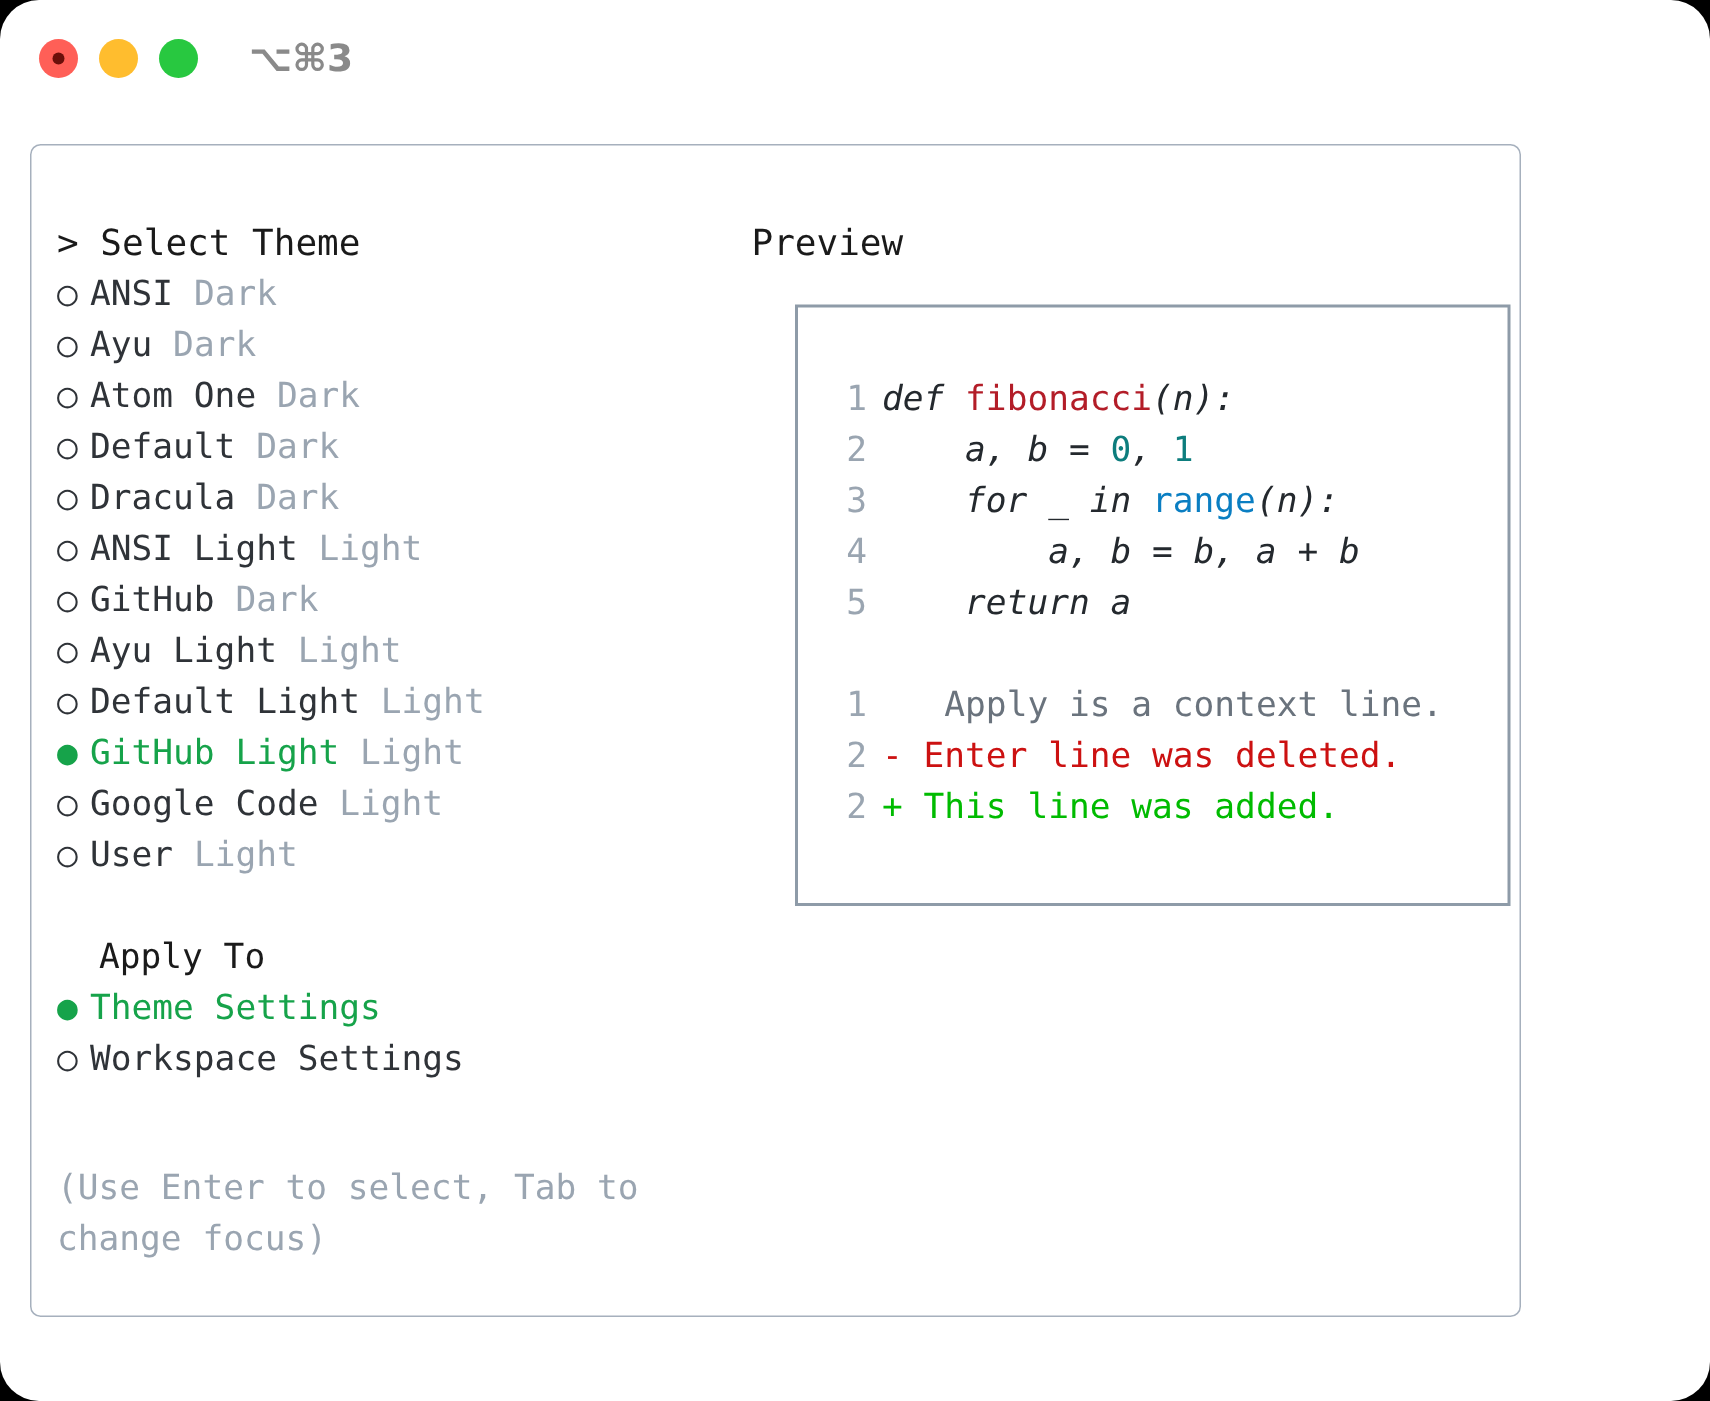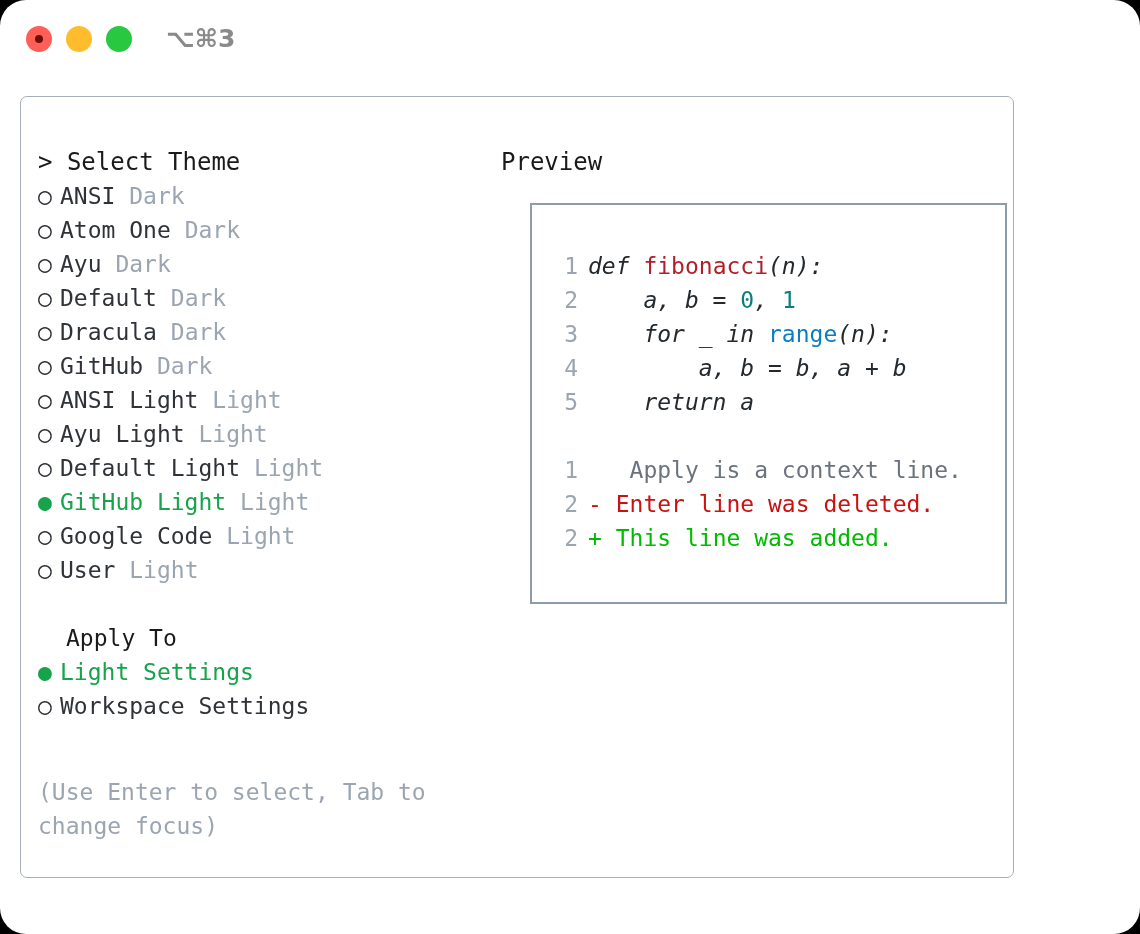--- a/index.html
+++ b/index.html
@@ -194,39 +194,39 @@
   </div>
 
   <div class="panel">
     <div class="columns">
 
       <div class="col-left">
         <div class="heading"><span class="caret">&gt;</span><span> </span><span>Select Theme</span></div>
 
         <div class="list" id="theme-list">
             <div class="row"><span class="bullet">○</span><span class="label">ANSI</span><span> </span><span class="tag">Dark</span></div>
+            <div class="row"><span class="bullet">○</span><span class="label">Ayu</span><span> </span><span class="tag">Dark</span></div>
             <div class="row"><span class="bullet">○</span><span class="label">Atom One</span><span> </span><span class="tag">Dark</span></div>
-            <div class="row"><span class="bullet">○</span><span class="label">Ayu</span><span> </span><span class="tag">Dark</span></div>
             <div class="row"><span class="bullet">○</span><span class="label">Default</span><span> </span><span class="tag">Dark</span></div>
             <div class="row"><span class="bullet">○</span><span class="label">Dracula</span><span> </span><span class="tag">Dark</span></div>
+            <div class="row"><span class="bullet">○</span><span class="label">ANSI Light</span><span> </span><span class="tag">Light</span></div>
             <div class="row"><span class="bullet">○</span><span class="label">GitHub</span><span> </span><span class="tag">Dark</span></div>
-            <div class="row"><span class="bullet">○</span><span class="label">ANSI Light</span><span> </span><span class="tag">Light</span></div>
             <div class="row"><span class="bullet">○</span><span class="label">Ayu Light</span><span> </span><span class="tag">Light</span></div>
             <div class="row"><span class="bullet">○</span><span class="label">Default Light</span><span> </span><span class="tag">Light</span></div>
             <div class="row selected"><span class="bullet">●</span><span class="label">GitHub Light</span><span> </span><span class="tag">Light</span></div>
             <div class="row"><span class="bullet">○</span><span class="label">Google Code</span><span> </span><span class="tag">Light</span></div>
             <div class="row"><span class="bullet">○</span><span class="label">User</span><span> </span><span class="tag">Light</span></div>
           </div>
 
         <div class="section-gap"></div>
 
         <div class="subheading">Apply To</div>
 
         <div class="list" id="apply-list">
-            <div class="row selected"><span class="bullet">●</span><span class="label">Light Settings</span></div>
+            <div class="row selected"><span class="bullet">●</span><span class="label">Theme Settings</span></div>
             <div class="row"><span class="bullet">○</span><span class="label">Workspace Settings</span></div>
           </div>
 
         <div class="hint">(Use Enter to select, Tab to change focus)</div>
       </div>
 
       <div class="col-right">
         <div class="heading">Preview</div>
 
         <div class="preview-box">

